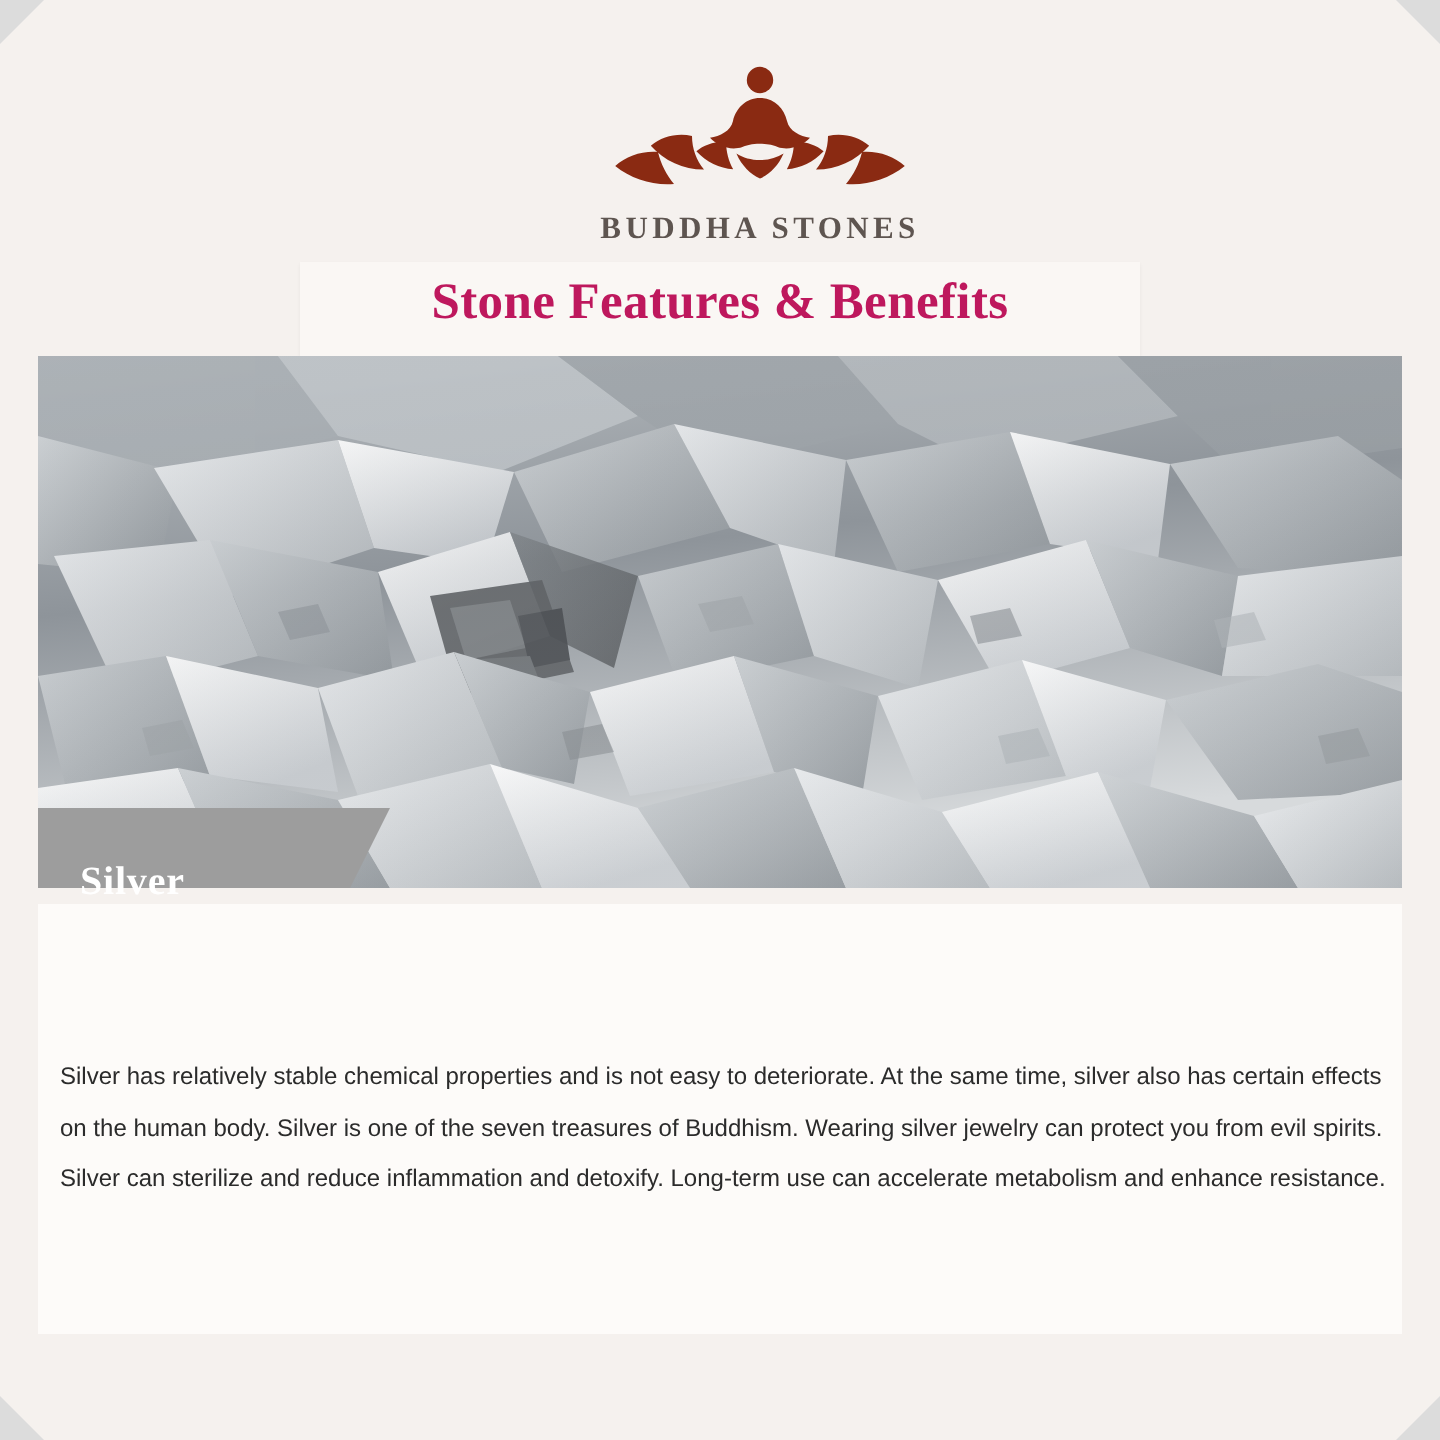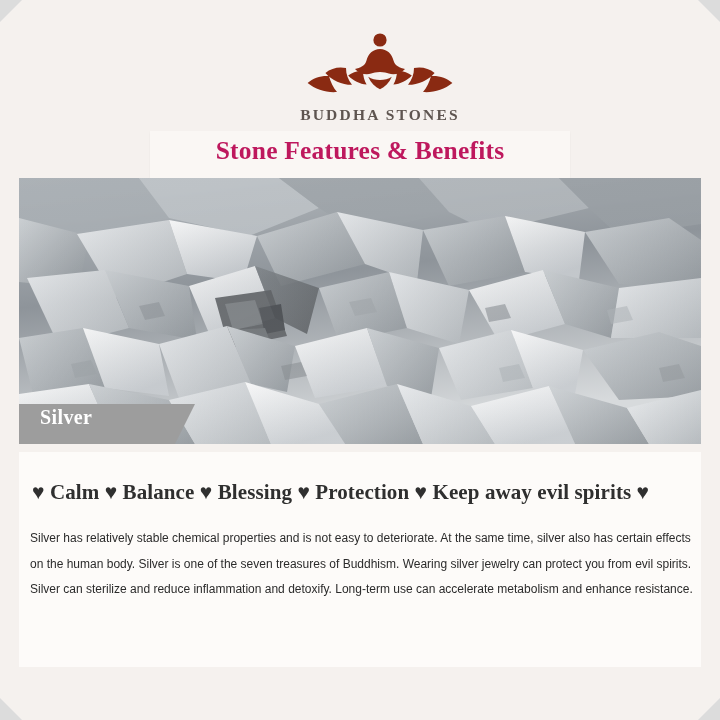--- a/index.html
+++ b/index.html
@@ -119,21 +119,21 @@
     content: "";
     position: absolute;
     right: -20px;
     top: 0;
     width: 0; height: 0;
     border-left: 20px solid #9d9d9d;
     border-bottom: 40px solid transparent;
   }
   .caption-text {
     position: absolute;
-    top: 406px;
+    top: 430px;
     left: 40px;
     font-family: "Liberation Serif", serif;
     font-weight: bold;
     font-size: 20px;
     color: #ffffff;
     letter-spacing: 0.4px;
   }
 
   
   .text-panel {
@@ -307,16 +307,15 @@
       </g>
 
       <rect width="682" height="266" fill="url(#bgGrad)" opacity="0.12"></rect>
     </svg>
   </div>
 
   <div class="caption-tab"></div>
   <div class="caption-text">Silver</div>
 
   <div class="text-panel"></div>
-  <div class="keywords">♥ Calm ♥ Balance ♥ Blessing ♥ Protection ♥ Keep away evil spirits ♥</div>
   <div class="body-copy">Silver has relatively stable chemical properties and is not easy to deteriorate. At the same time, silver also has certain effects on the human body. Silver is one of the seven treasures of Buddhism. Wearing silver jewelry can protect you from evil spirits. Silver can sterilize and reduce inflammation and detoxify. Long-term use can accelerate metabolism and enhance resistance.</div>
 
 </div>
 
 </body></html>

